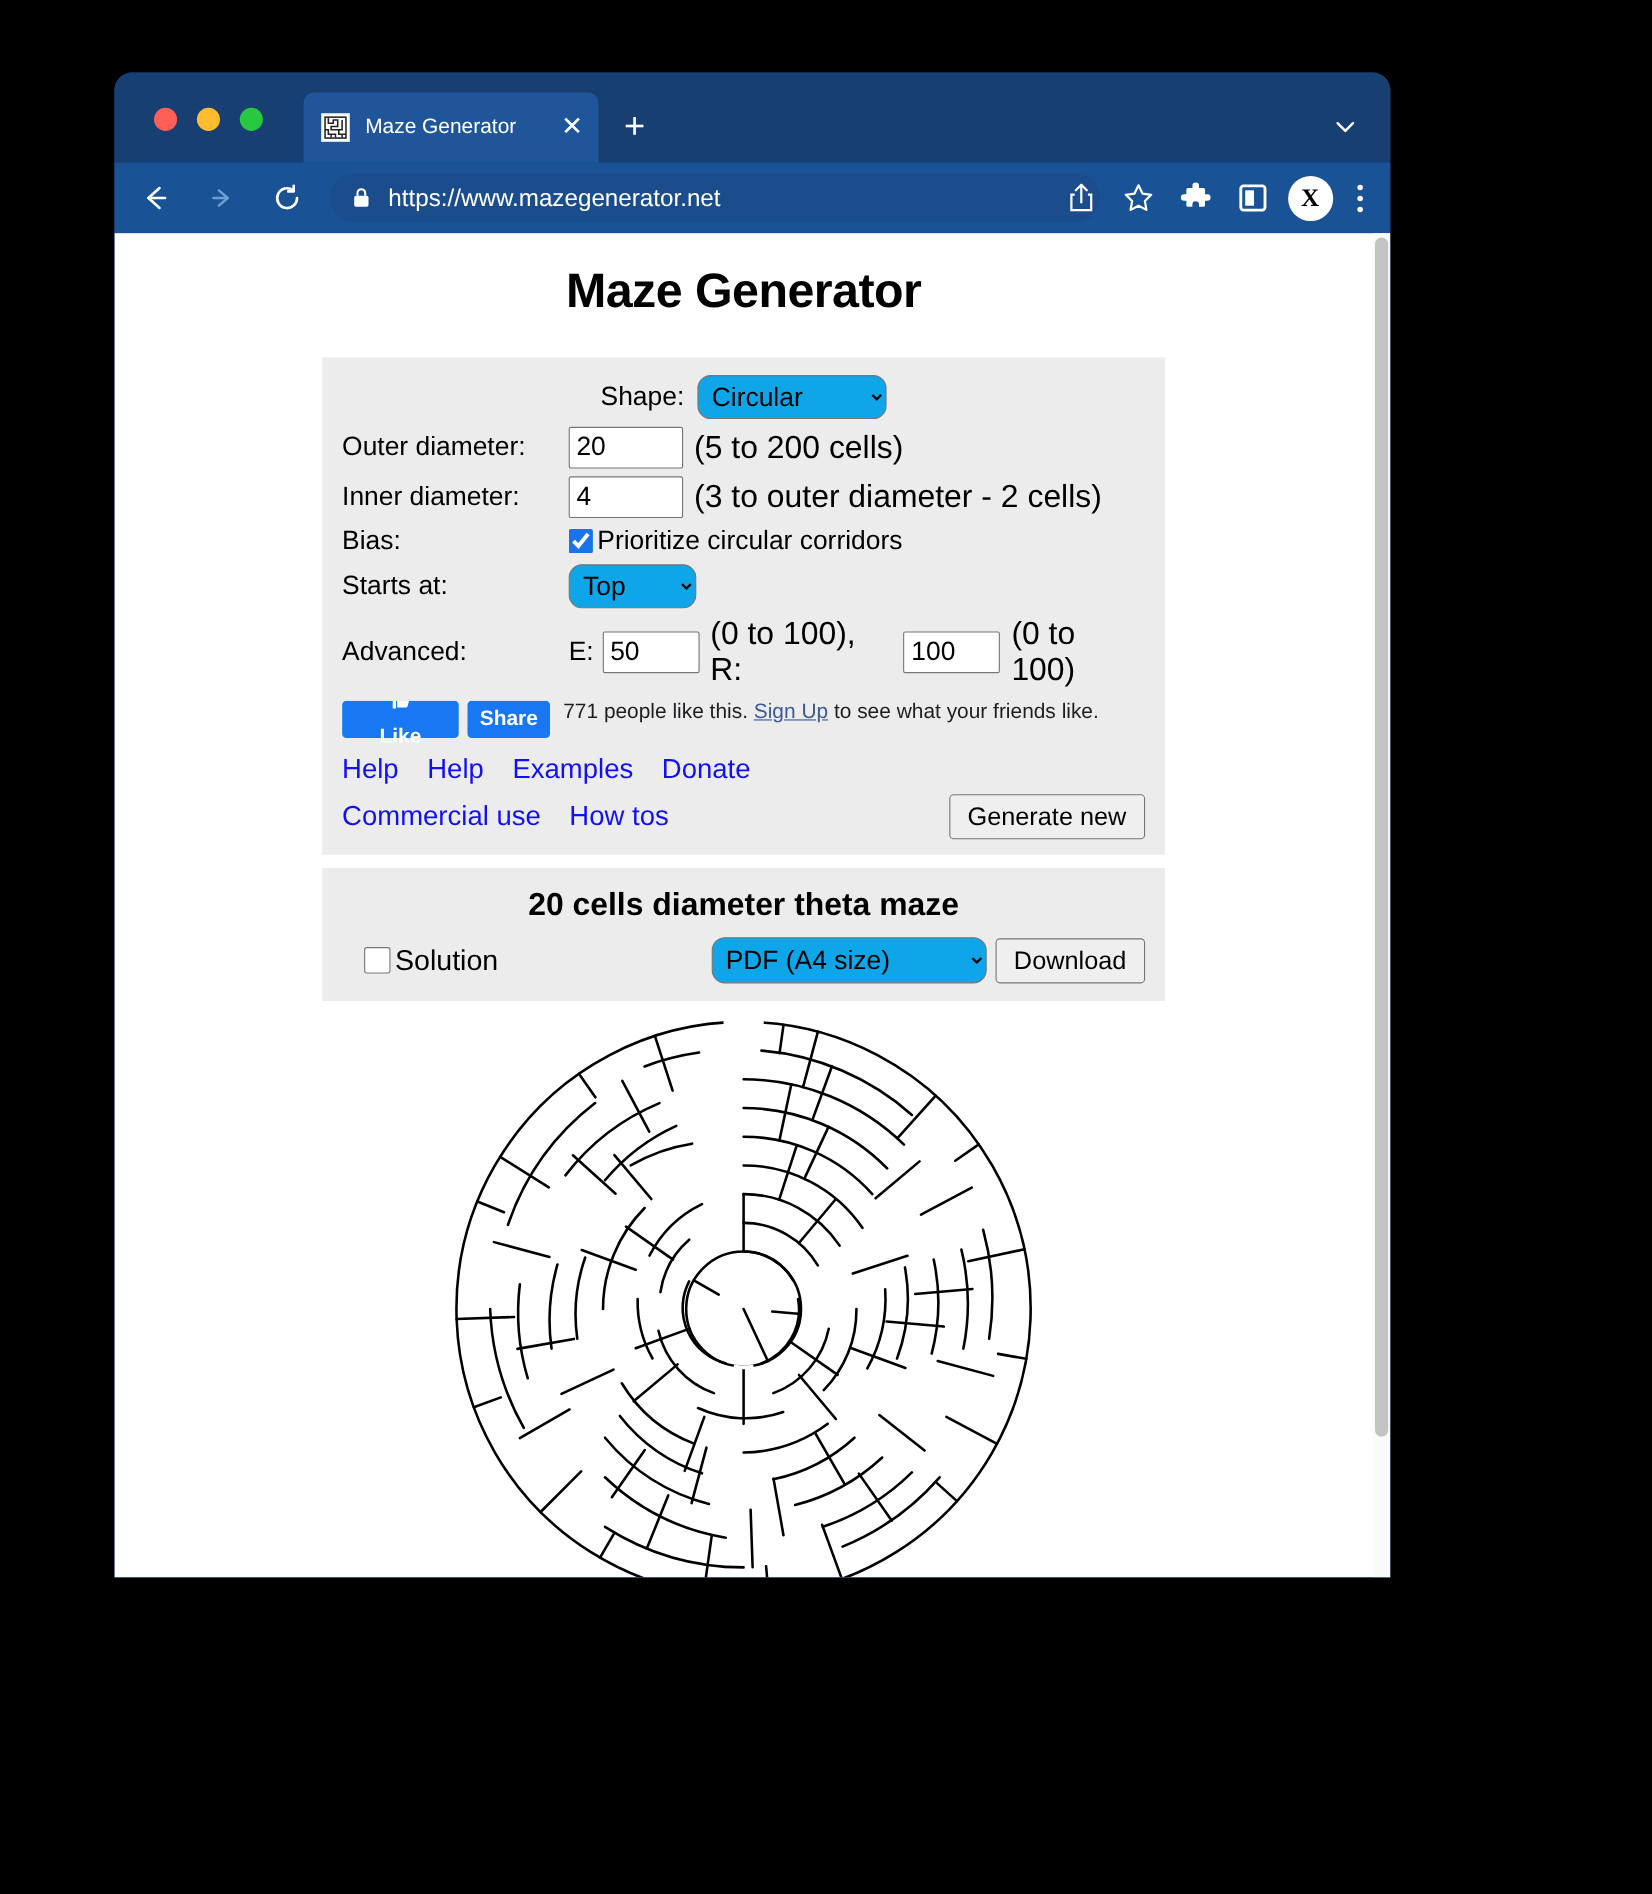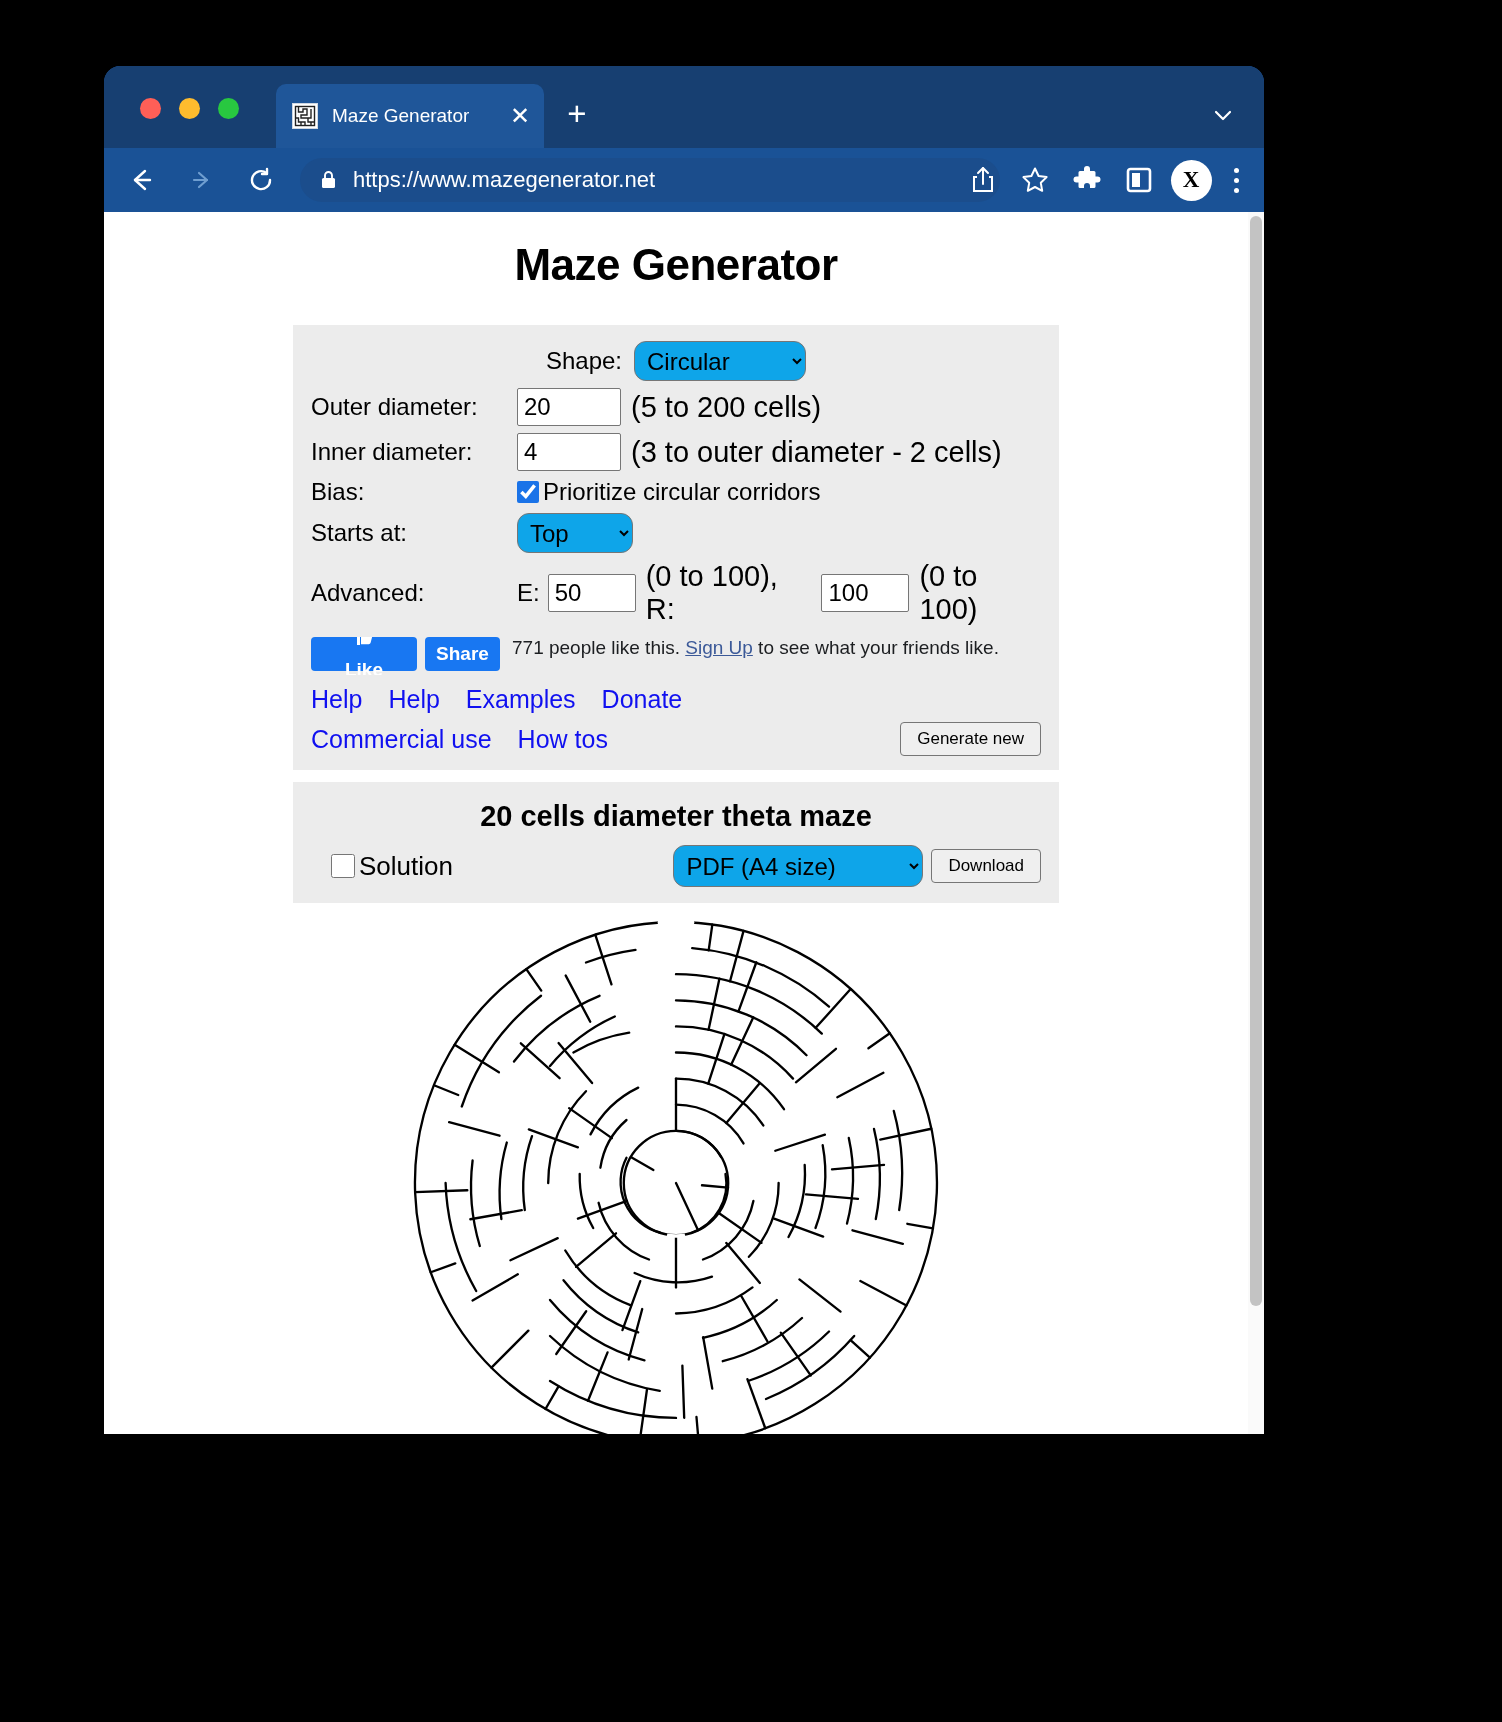--- a/index.html
+++ b/index.html
@@ -259,21 +259,21 @@
     font-size: 25px;
     text-decoration: none;
     margin-right: 26px;
     white-space: nowrap;
   }
   #links-row-2 { justify-content: space-between; margin-top: 8px; }
   #links-row-2-left { display: flex; align-items: center; }
 
   button.btn {
     font-family: "Liberation Sans", sans-serif;
-    font-size: 17px;
+    font-size: 23px;
     color: #000000;
     background: #efefef;
     border: 1px solid #767676;
     border-radius: 4px;
     padding: 6px 16px;
   }
 
   #maze-title {
     text-align: center;
     font-size: 29px;

